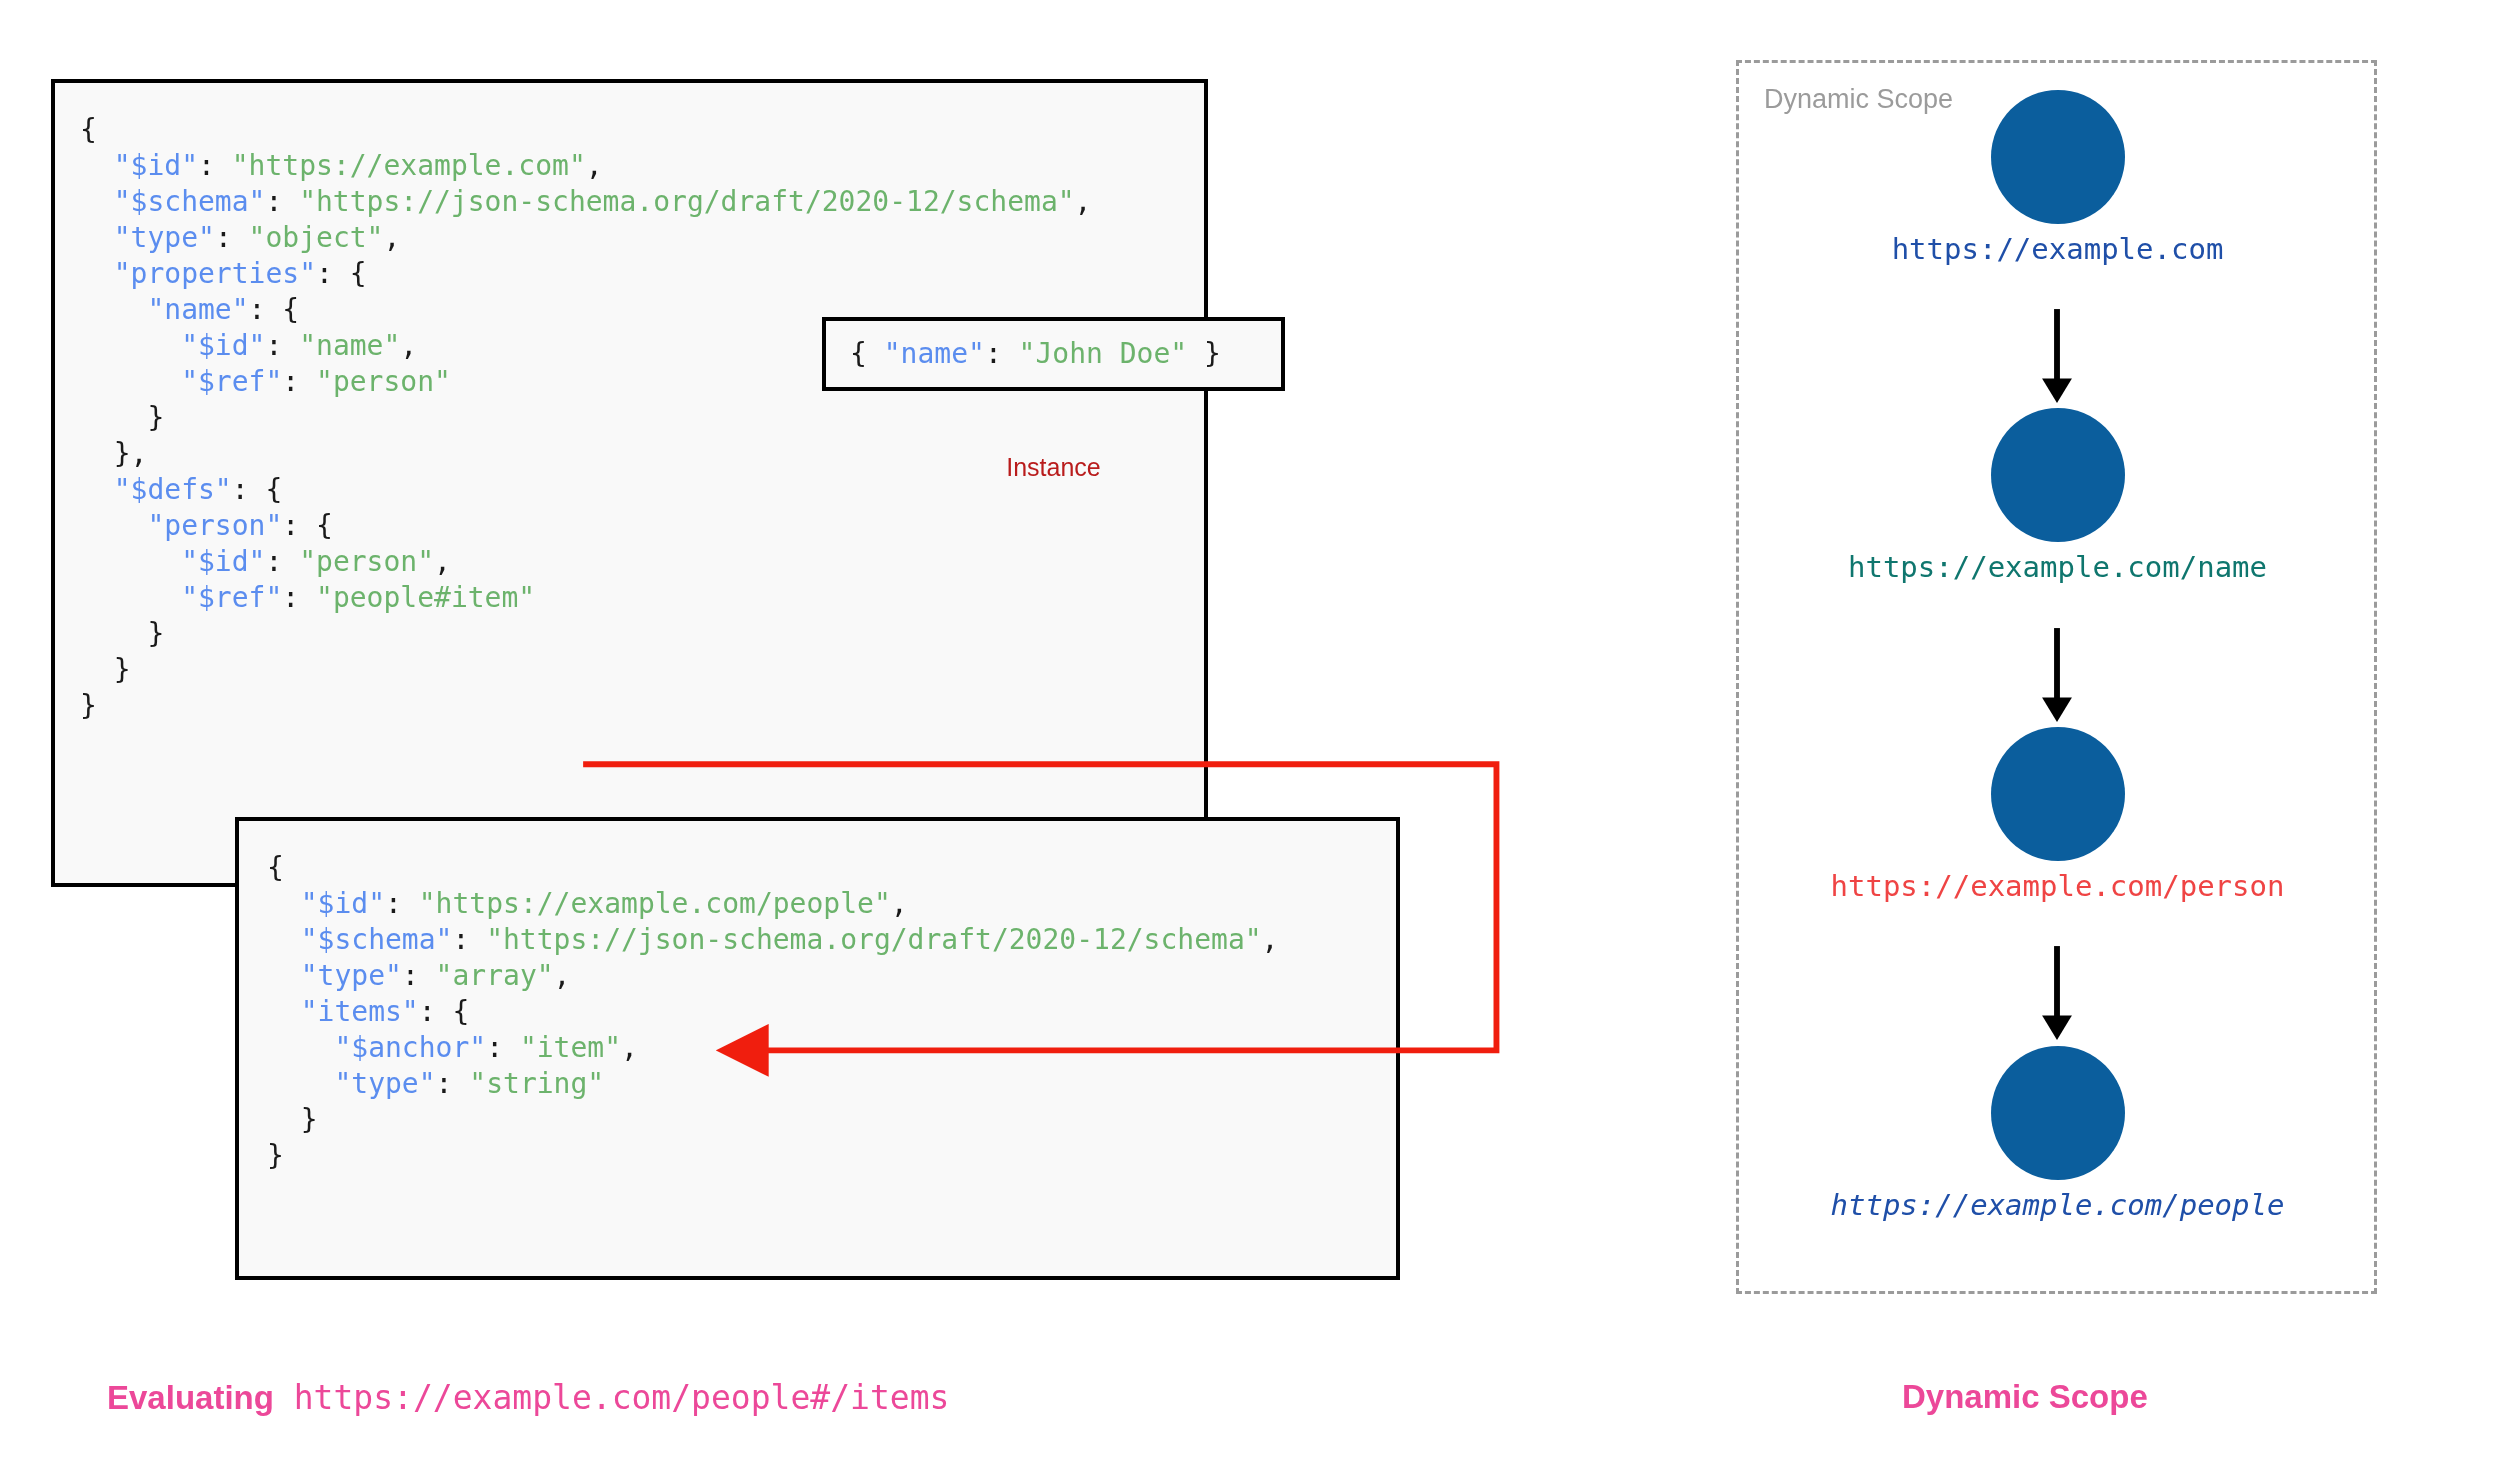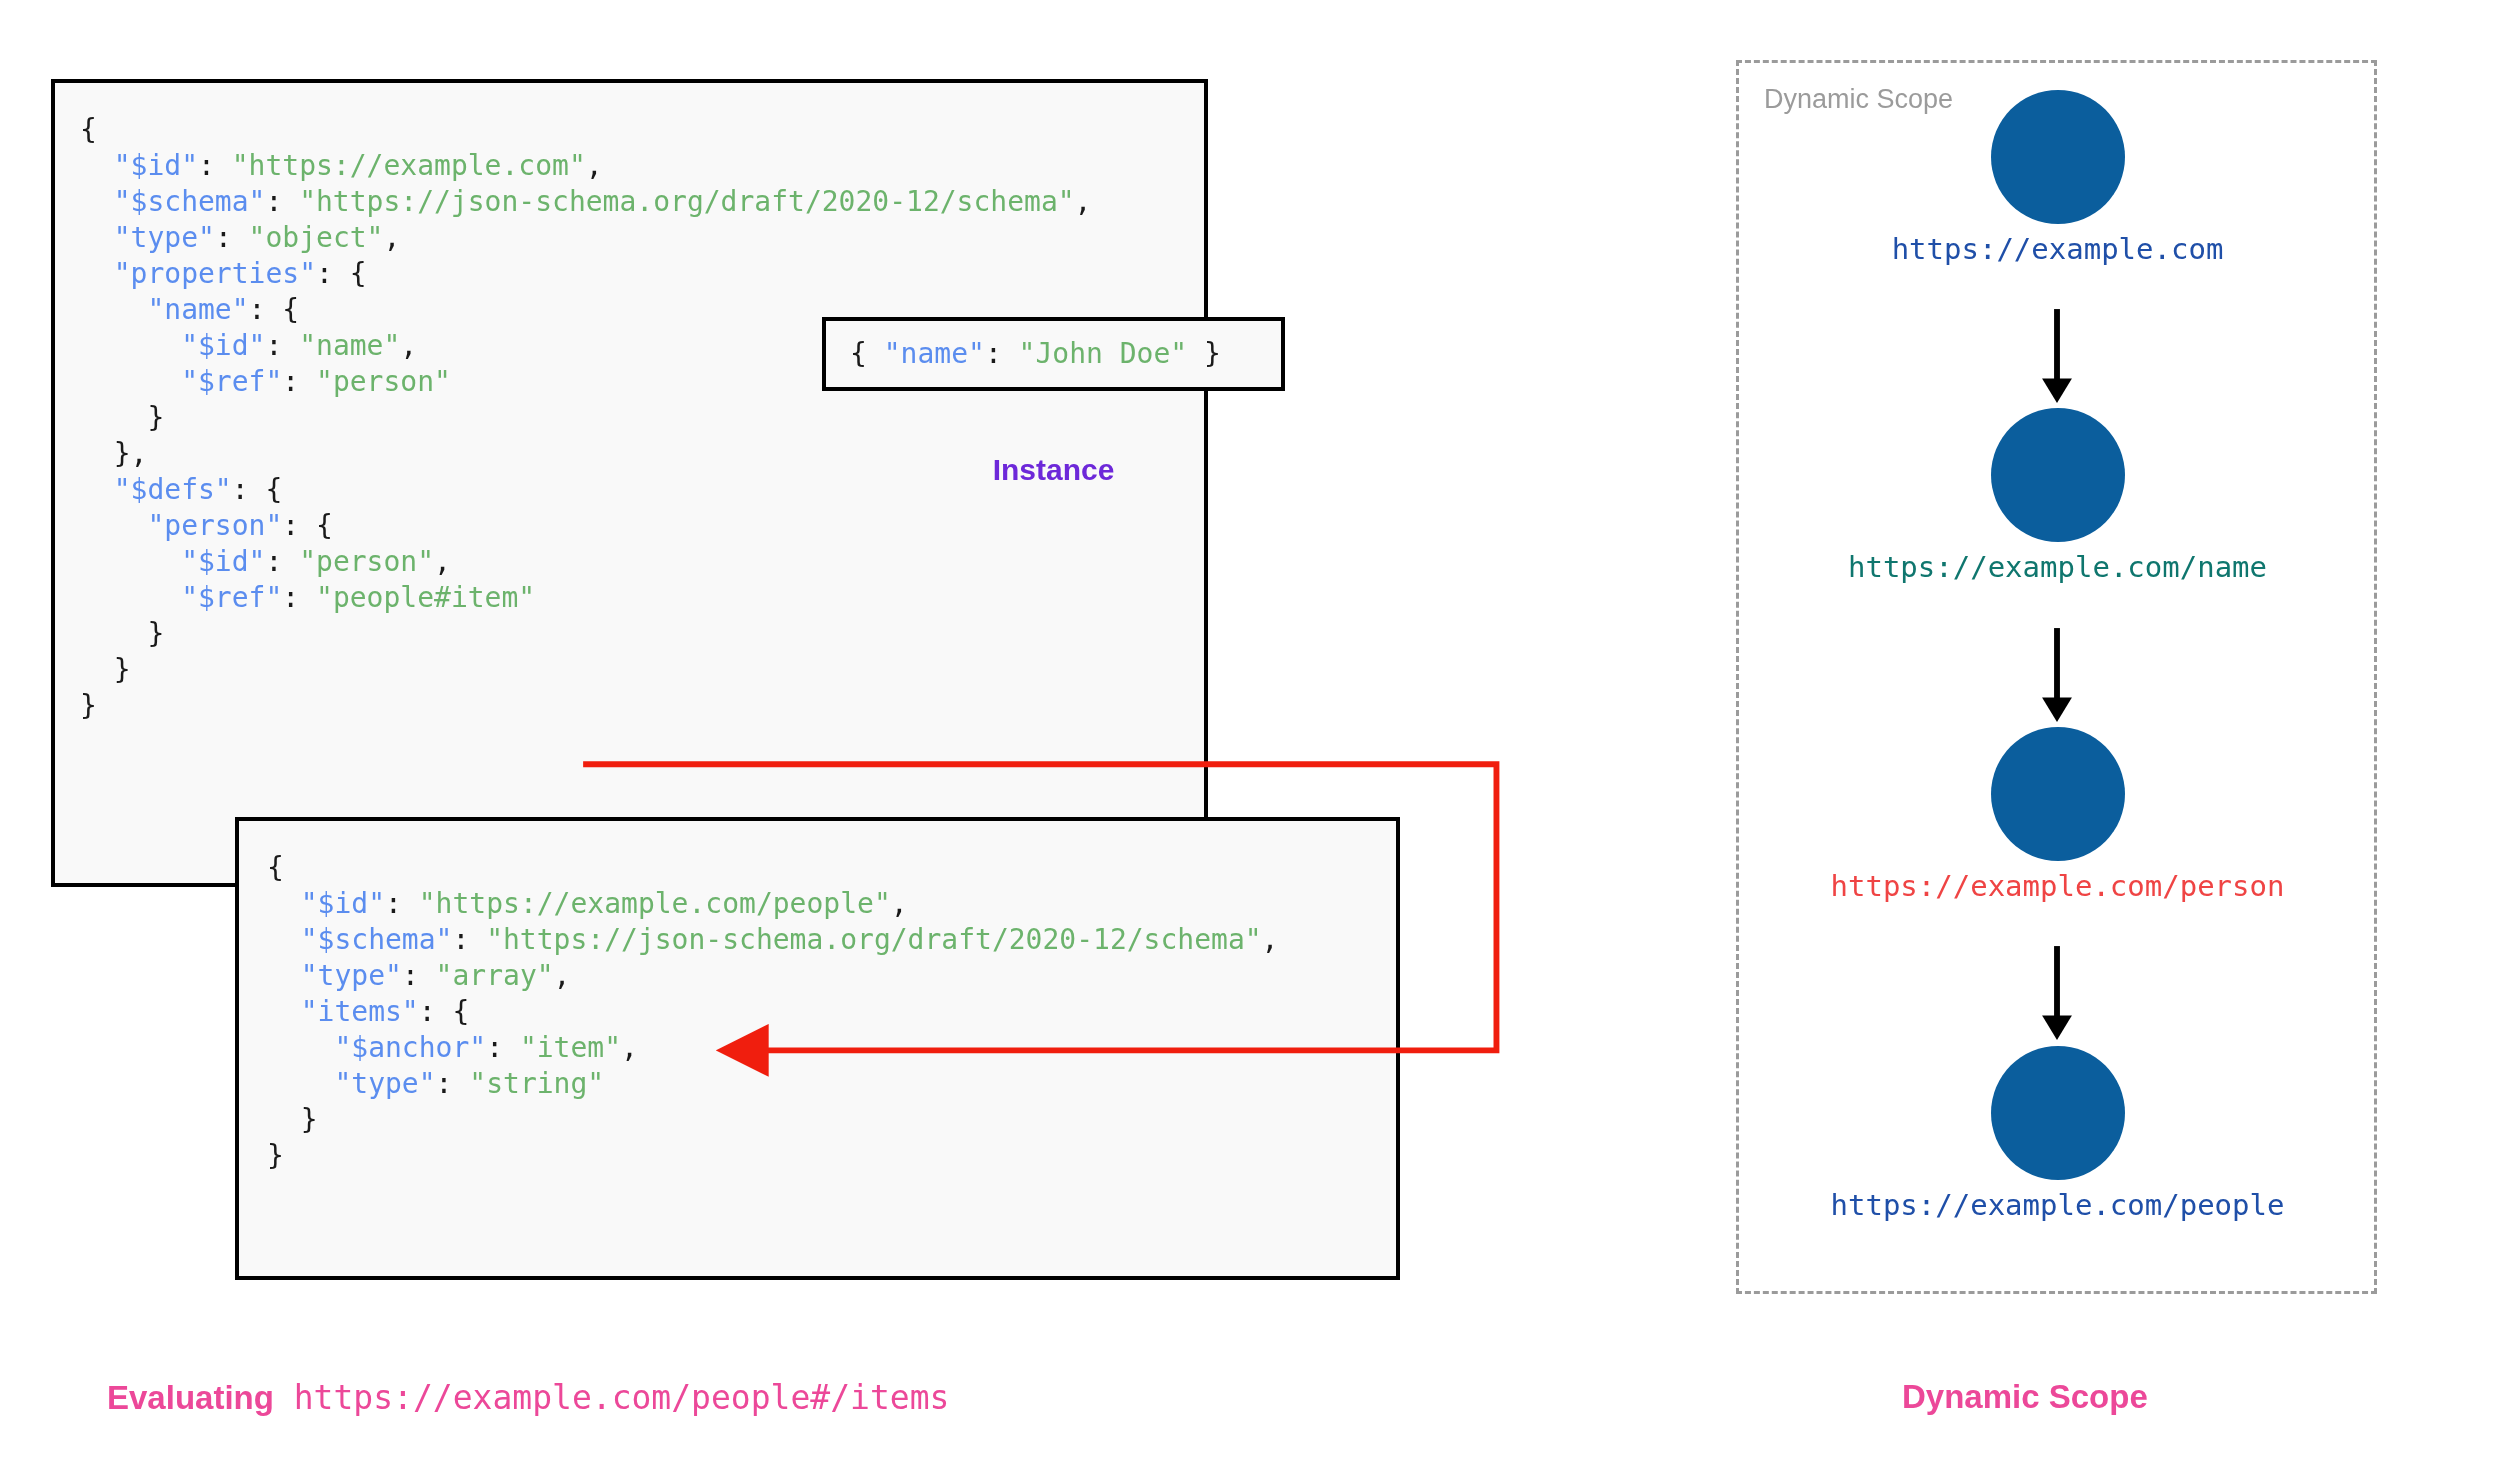--- a/index.html
+++ b/index.html
@@ -20,21 +20,21 @@
   .p{color:#1a1a1a;}          
 
   
   #schema-box-1{left:51px;top:79px;width:1157px;height:808px;z-index:3;}
   #schema-code-1{left:80px;top:112px;z-index:4;}
 
   
   #instance-box{left:822px;top:317px;width:463px;height:74px;z-index:6;}
   #instance-code{left:850px;top:336px;font-size:28px;line-height:36px;z-index:7;}
   #instance-label{position:absolute;left:822px;top:453px;width:463px;
-                  text-align:center;font-size:30px;font-weight:bold;color:#6d28d9;
+                  text-align:center;font-size:25px;font-weight:normal;color:#b91c1c;
                   z-index:7;font-family:"Liberation Sans",sans-serif;}
 
   
   #schema-box-2{left:235px;top:817px;width:1165px;height:463px;z-index:8;}
   #schema-code-2{left:267px;top:850px;z-index:9;}
 
   
   #red-arrow{position:absolute;left:535px;top:684px;width:1016px;height:428px;
              z-index:10;pointer-events:none;}
 
@@ -102,21 +102,21 @@
         <path d="M60,176 L32,130 L88,130 Z" fill="#000"></path>
       </svg>
       <div class="node" style="left: 1790px; top: 727px; width: 535px;">
         <div class="bubble" style="background: rgb(11, 94, 157);"></div>
         <div class="url" style="color: #ef4444;">https://example.com/person</div>
       </div>
       <svg class="arrow-down" width="64" height="94" viewBox="0 0 120 176" style="left: 2025px; top: 946px; position: absolute;">
         <line x1="60" y1="0" x2="60" y2="138" stroke="#000" stroke-width="11"></line>
         <path d="M60,176 L32,130 L88,130 Z" fill="#000"></path>
       </svg>
-      <div class="node" style="left: 1790px; top: 1046px; width: 535px;">
+      <div class="node" style="left: 1790px; top: 1046px; width: 535px; font-style: italic;">
         <div class="bubble" style="background: rgb(11, 94, 157);"></div>
         <div class="url" style="color: rgb(31, 79, 168);">https://example.com/people</div>
       </div>
     </div>
 
   <div class="caption" id="caption-left">
     <span class="lbl">Evaluating</span><span class="path"> https://example.com/people#/items</span>
   </div>
   <div class="caption" id="caption-right">Dynamic Scope</div>
 

